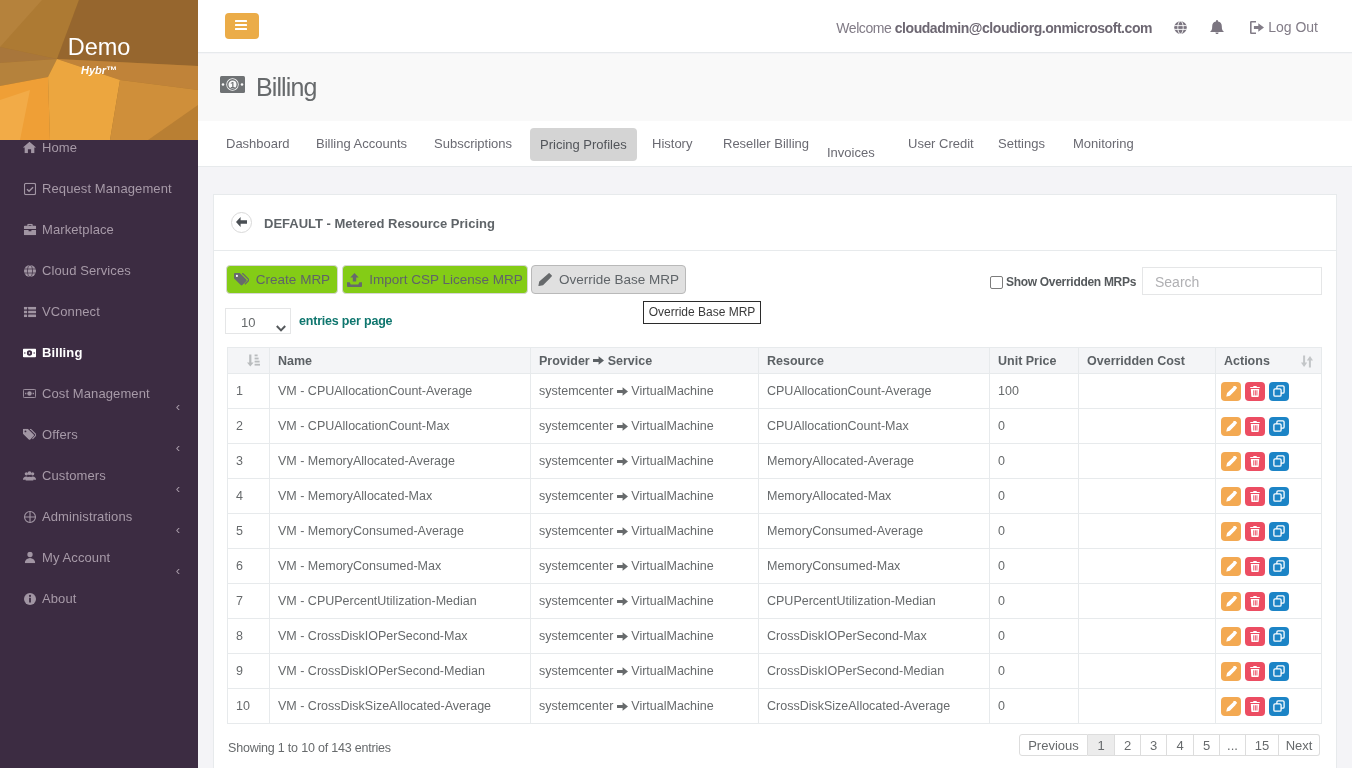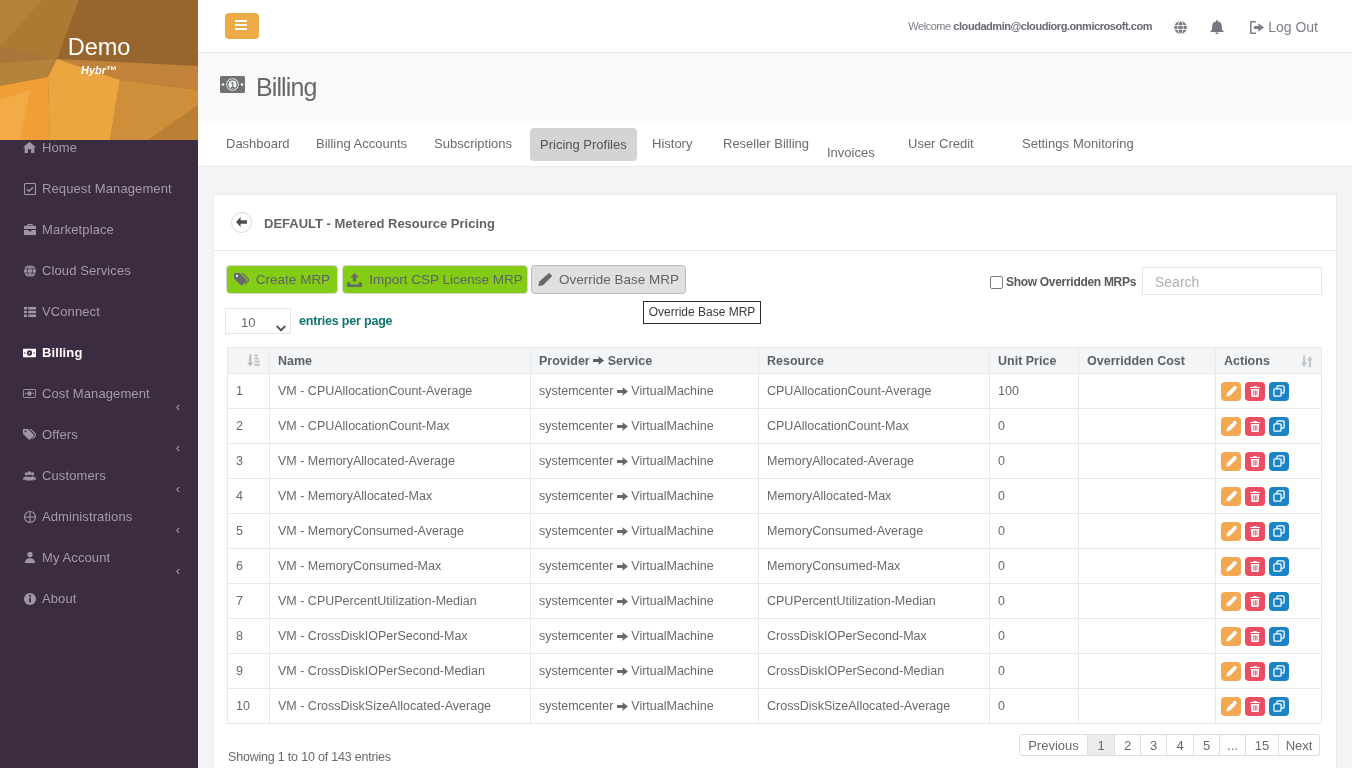--- a/index.html
+++ b/index.html
@@ -15,21 +15,21 @@
   .menu li span.t { font-size:13px; color:#a79aa8; letter-spacing:0.1px; }
   .menu li.active span.t { color:#ffffff; font-weight:bold; }
   .menu li .chev { position:absolute; right:18px; top:50%; margin-top:-7px; color:#a79aa8; font-size:13px; line-height:14px; }
   .mi svg { display:block; transform:scale(0.88); transform-origin:center center; }
 
   
   #navbar { position:absolute; left:198px; top:0; width:1154px; height:53px; background:#ffffff; border-bottom:1px solid #e7eaec; }
   #hamb { position:absolute; left:27px; top:13px; width:34px; height:26px; background:#ebac48; border-radius:4px; }
   #hamb .bars { position:absolute; left:10px; top:7px; width:12px; }
   #hamb .bars div { height:2px; background:#fff; margin-bottom:1.8px; border-radius:0.5px; }
-  #welcome { position:absolute; right:200px; top:20px; font-size:11px; color:#817b86; white-space:nowrap; letter-spacing:-0.45px; }
+  #welcome { position:absolute; right:200px; top:20px; font-size:14px; color:#817b86; white-space:nowrap; letter-spacing:-0.45px; }
   #welcome b { color:#6d6772; font-weight:bold; }
   .nbico { position:absolute; top:20px; }
   #logout { position:absolute; right:34px; top:19px; font-size:14px; color:#827c87; }
 
   
   #heading { position:absolute; left:198px; top:54px; width:1154px; height:67px; background:#f9f9f9; }
   #heading h2 { position:absolute; left:58px; top:19px; font-size:25px; font-weight:400; color:#676a6c; letter-spacing:-0.9px; }
   #billico { position:absolute; left:22px; top:22px; }
 
   
@@ -65,21 +65,21 @@
   th, td { border:1px solid #e7eaec; font-size:12.5px; color:#676a6c; padding:0 8px; text-align:left; vertical-align:middle; overflow:hidden; white-space:nowrap; }
   th { height:26px; background:#f4f5f7; font-weight:bold; color:#5c6165; }
   td { height:35px; }
   .col0{width:42px;} .col1{width:261px;} .col2{width:228px;} .col3{width:231px;} .col4{width:89px;} .col5{width:137px;} .col6{width:106px;}
   .acts { display:flex; gap:4px; margin-left:-3px; }
   .ab { width:20px; height:19px; border-radius:4px; display:flex; align-items:center; justify-content:center; }
   .ab.o { background:#f3a952; }
   .ab.r { background:#ec4d62; }
   .ab.b { background:#1c84c6; }
 
-  #showing { position:absolute; left:14px; top:546px; font-size:12.5px; color:#676a6c; letter-spacing:-0.2px;margin-top:9px; }
+  #showing { position:absolute; left:14px; top:546px; font-size:12.5px; color:#676a6c; letter-spacing:-0.2px; }
   #pager { position:absolute; left:805px; top:539px; height:22px; display:flex; }
   .pg { height:22px; border:1px solid #dddddd; border-left:none; background:#fff; font-size:13px; color:#676a6c; display:flex; align-items:center; justify-content:center; }
   .pg.first { border-left:1px solid #ddd; border-radius:3px 0 0 3px; }
   .pg.last { border-radius:0 3px 3px 0; }
   .pg.active { background:#ececec; }
 </style>
 </head>
 <body>
 
 <div id="sidebar">
@@ -282,21 +282,21 @@
 
 <div id="tabs">
   <span class="tab" style="left:28px;">Dashboard</span>
   <span class="tab" style="left:118px;">Billing Accounts</span>
   <span class="tab" style="left:236px;">Subscriptions</span>
   <span id="tab-active">Pricing Profiles</span>
   <span class="tab" style="left:454px;">History</span>
   <span class="tab" style="left:525px;">Reseller Billing</span>
   <span class="tab" style="left:629px;margin-top:9px;">Invoices</span>
   <span class="tab" style="left:710px;">User Credit</span>
-  <span class="tab" style="left:824px;">Settings</span>
+  <span class="tab" style="left:800px;">Settings</span>
   <span class="tab" style="left:875px;">Monitoring</span>
 </div>
 
 <div id="card">
   <div id="back">
       <svg width="11" height="10" viewBox="0 0 11 10" style="position:absolute;left:4px;top:4px;">
         <path fill="#4a4f54" d="M4.6 0 0 5l4.6 5V6.8H11V3.2H4.6z"></path>
       </svg>
     </div>
   <div id="cardtitle">DEFAULT - Metered Resource Pricing</div>

